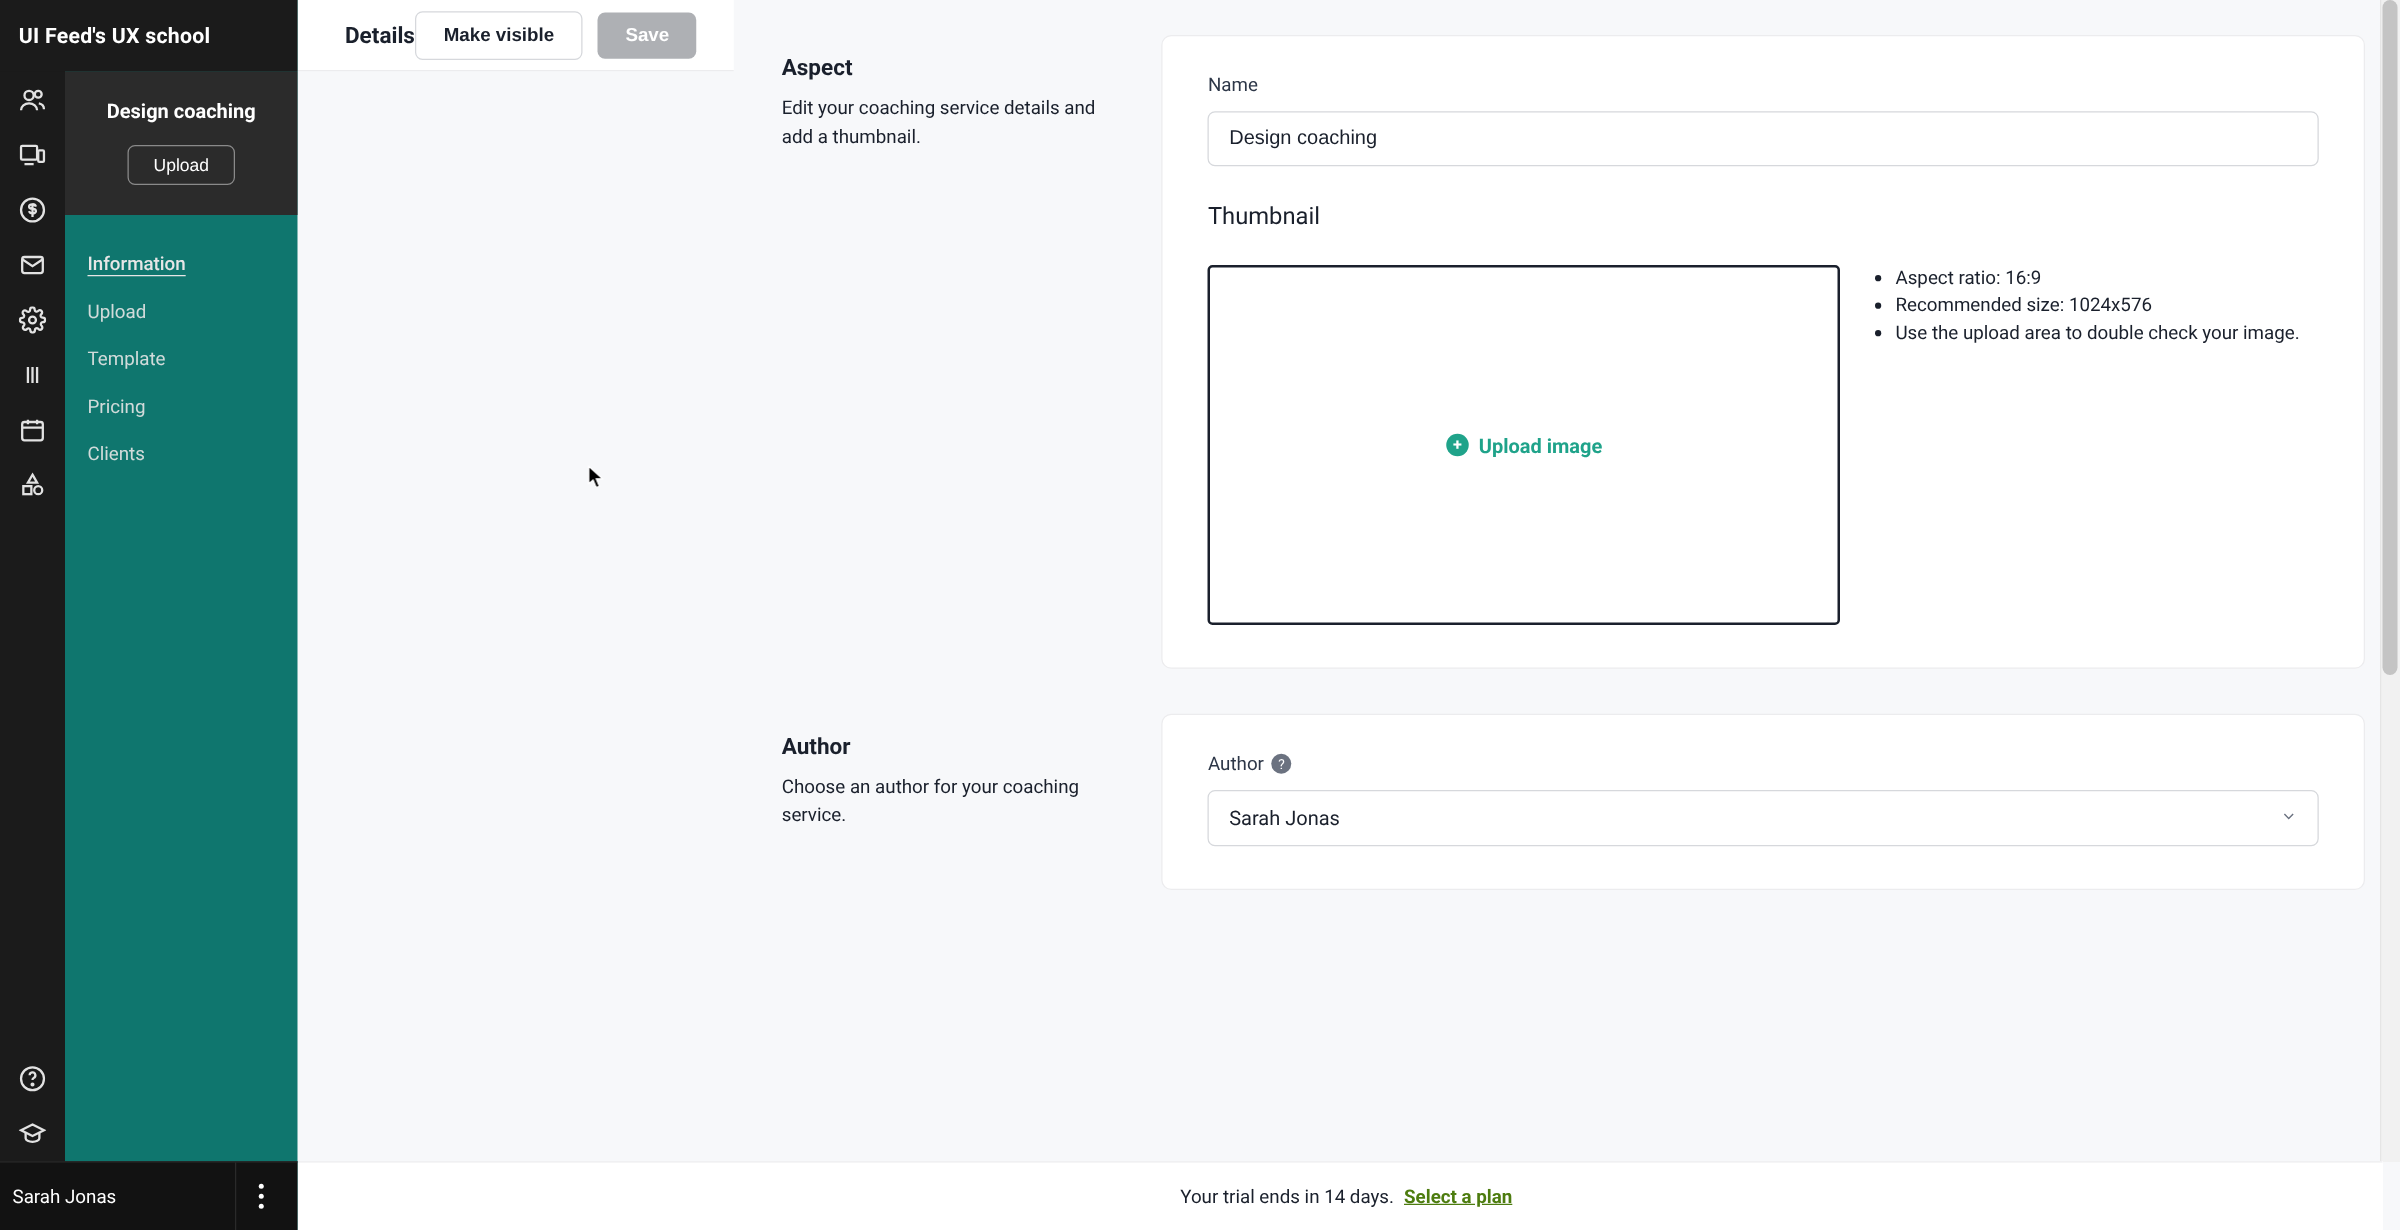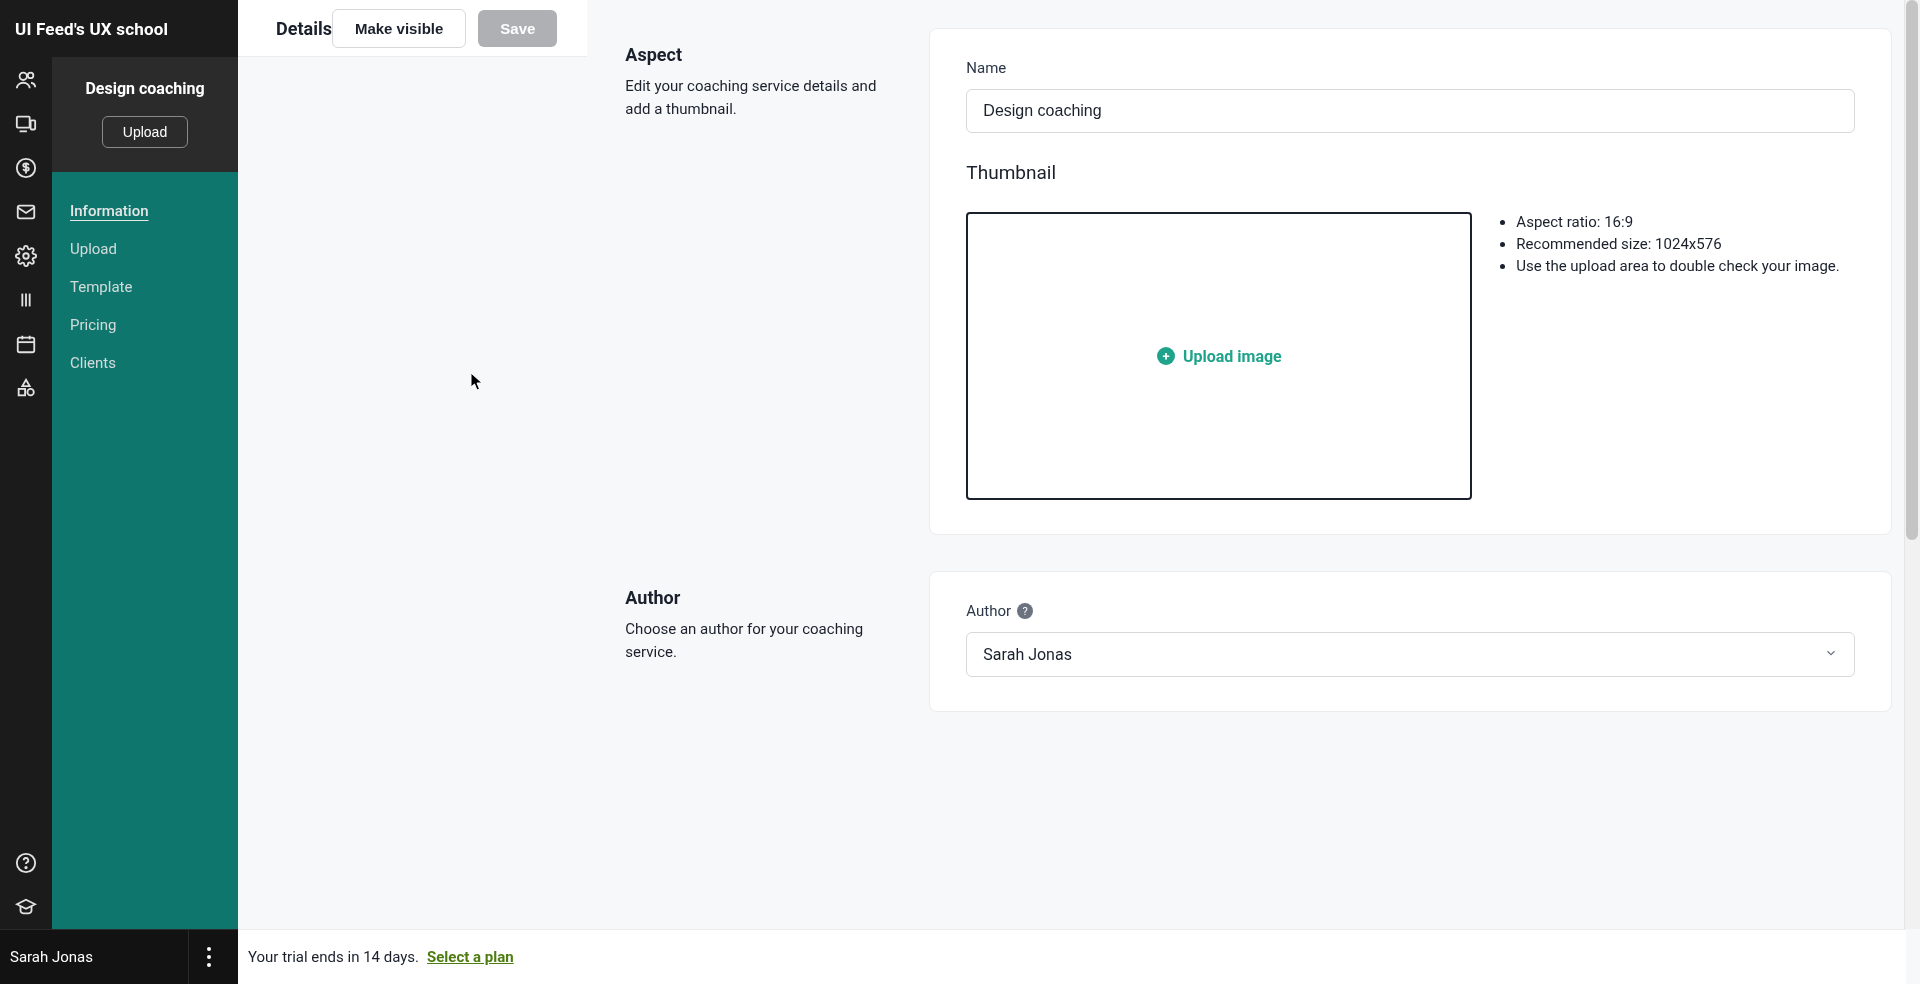--- a/index.html
+++ b/index.html
@@ -65,21 +65,21 @@
   .help-circle { width: 16px; height: 16px; border-radius: 50%; background: #6b7280; color: #fff; font-size: 11px; display: inline-flex; align-items: center; justify-content: center; cursor: help; }
 
   
   .user-strip { position: fixed; left: 0; bottom: 0; width: 238px; height: 55px; background: #121212; display: flex; align-items: center; padding: 0 10px; color: #fff; z-index: 20; border-top: 1px solid #2a2a2a; }
   .user-name { font-size: 15px; }
   .user-spacer { flex: 1; }
   .kebab { width: 40px; height: 55px; display: flex; align-items: center; justify-content: center; border-left: 1px solid #2a2a2a; cursor: pointer; }
   .kebab-dot { width: 4px; height: 4px; background: #fff; border-radius: 50%; margin: 2px 0; }
   .kebab-col { display: flex; flex-direction: column; align-items: center; }
 
-  .trial-strip { position: fixed; left: 238px; right: 14px; bottom: 0; height: 55px; background: #fff; border-top: 1px solid #ececee; display: flex; align-items: center; justify-content: flex-start; font-size: 15px; z-index: 19; padding-left: 10px; }
+  .trial-strip { position: fixed; left: 238px; right: 14px; bottom: 0; height: 55px; background: #fff; border-top: 1px solid #ececee; display: flex; align-items: center; justify-content: center; font-size: 15px; z-index: 19; padding-left: 10px; }
   .trial-strip a { font-weight: 700; color: #4d7c0f; text-decoration: underline; margin-left: 8px; cursor: pointer; }
 
   
   .cursor { position: fixed; left: 470px; top: 372px; width: 14px; height: 20px; z-index: 30; pointer-events: none; }
 
   
   .fake-scroll { position: fixed; right: 0; top: 0; width: 16px; height: calc(100% - 55px); background: #f1f1f1; border-left: 1px solid #e5e5e5; z-index: 18; }
   .fake-thumb { position: absolute; right: 2px; top: 0; width: 12px; height: 540px; background: #c4c4c4; border-radius: 6px; }
 </style>
 </head>

